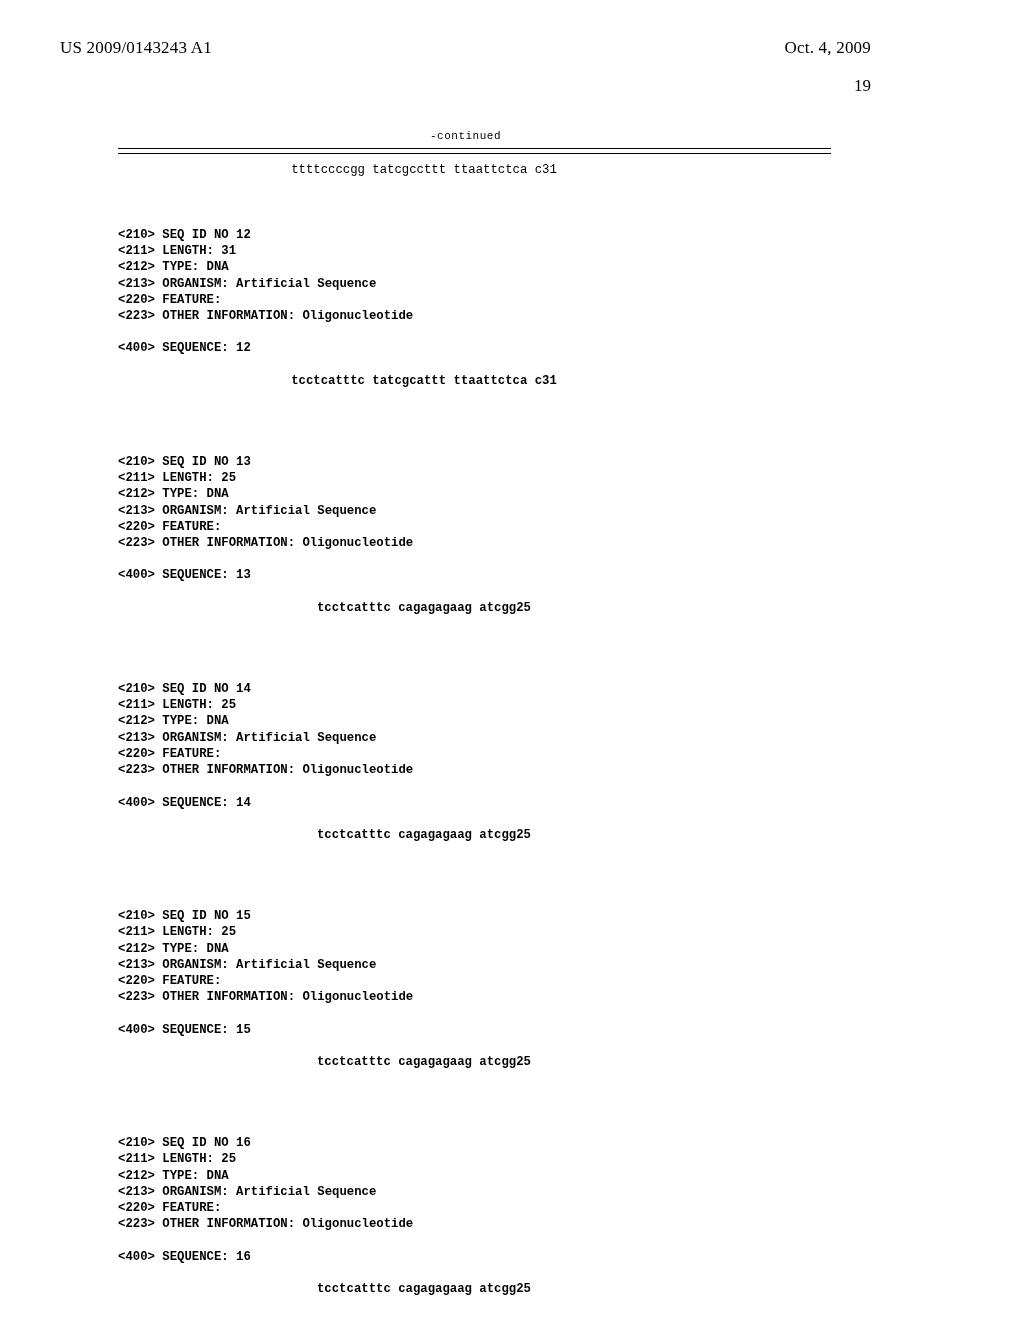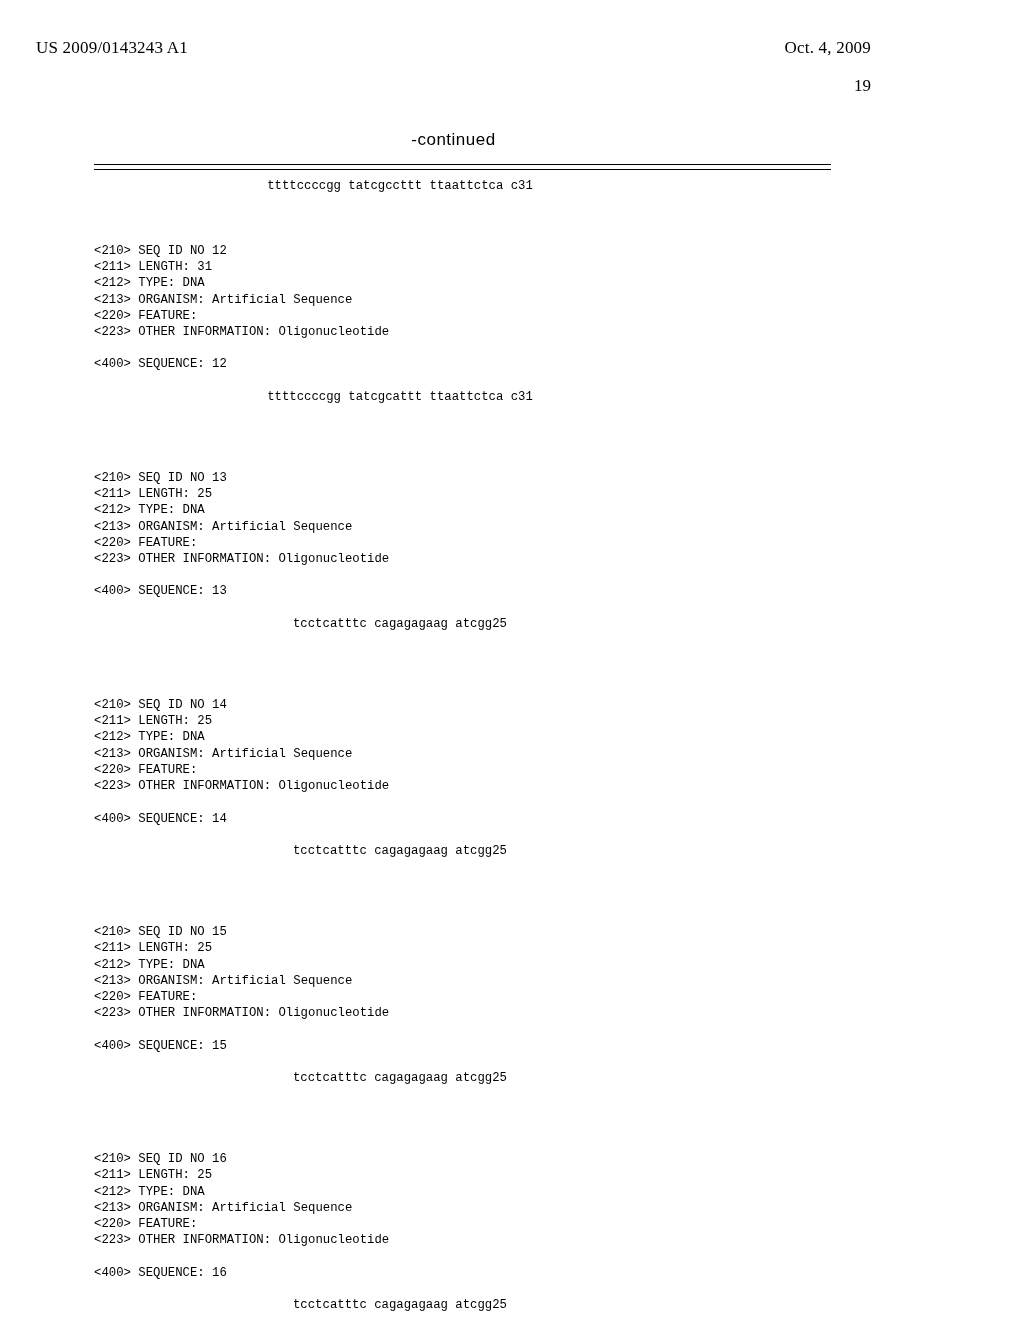--- a/index.html
+++ b/index.html
@@ -10,21 +10,21 @@
     height: 1320px;
     background: #ffffff;
     font-family: "Times New Roman", Times, serif;
     color: #000;
   }
   .page {
     position: relative;
     width: 931px;
     height: 1320px;
     box-sizing: border-box;
-    padding: 38px 60px 40px 36px;
+    padding: 38px 60px 40px 60px;
   }
   .header {
     display: flex;
     justify-content: space-between;
     font-size: 17px;
     margin-bottom: 18px;
   }
   .pub-no { letter-spacing: 0.2px; }
   .pub-date { letter-spacing: 0.2px; }
   .page-num {
@@ -36,38 +36,38 @@
   .listing {
     font-family: "Courier New", Courier, monospace;
     font-size: 12.3px;
     line-height: 1.32;
     white-space: pre;
     margin-left: 58px;
     margin-right: 40px;
   }
   .continued {
     text-align: center;
-    font-family: Liberation Sans, sans-serif;
-    font-size: 17px;
+    font-family: Liberation Mono, monospace;
+    font-size: 11px;
     letter-spacing: 0.5px;
-    margin-bottom: 14px;
+    margin-bottom: 6px;
   }
   .hr-top, .hr-bot {
     border: none;
     border-top: 1.2px solid #000;
     margin: 0 40px 0 58px;
   }
   .hr-top { margin-bottom: 4px; }
   .hr-bot { margin-top: 0; margin-bottom: 8px; }
   .seq-line {
     display: flex;
     justify-content: center;
     width: 612px;
   }
-  .block { margin: 0; }
+  .block { margin: 0; font-weight: bold; }
 </style>
 </head>
 <body>
 
 <div class="page">
 
   <div class="header">
     <span class="pub-no">US 2009/0143243 A1</span>
     <span class="pub-date">Oct. 4, 2009</span>
   </div>
@@ -83,21 +83,21 @@
 <div class="block">
 <span><span>&lt;210&gt; SEQ ID NO </span><span>12</span></span>
 <span><span>&lt;211&gt; LENGTH: </span><span>31</span></span>
 <span><span>&lt;212&gt; TYPE: </span><span>DNA</span></span>
 <span><span>&lt;213&gt; ORGANISM: </span><span>Artificial Sequence</span></span>
 <span>&lt;220&gt; FEATURE:</span>
 <span><span>&lt;223&gt; OTHER INFORMATION: </span><span>Oligonucleotide</span></span>
 
 <span><span>&lt;400&gt; SEQUENCE: </span><span>12</span></span>
 
-<div class="seq-line"><span>ttttccccgg tatcgcattt ttaattctca c</span><span>31</span></div></div>
+<div class="seq-line"><span>tcctcatttc tatcgcattt ttaattctca c</span><span>31</span></div></div>
 
 
 <div class="block">
 <span><span>&lt;210&gt; SEQ ID NO </span><span>13</span></span>
 <span><span>&lt;211&gt; LENGTH: </span><span>25</span></span>
 <span><span>&lt;212&gt; TYPE: </span><span>DNA</span></span>
 <span><span>&lt;213&gt; ORGANISM: </span><span>Artificial Sequence</span></span>
 <span>&lt;220&gt; FEATURE:</span>
 <span><span>&lt;223&gt; OTHER INFORMATION: </span><span>Oligonucleotide</span></span>
 

